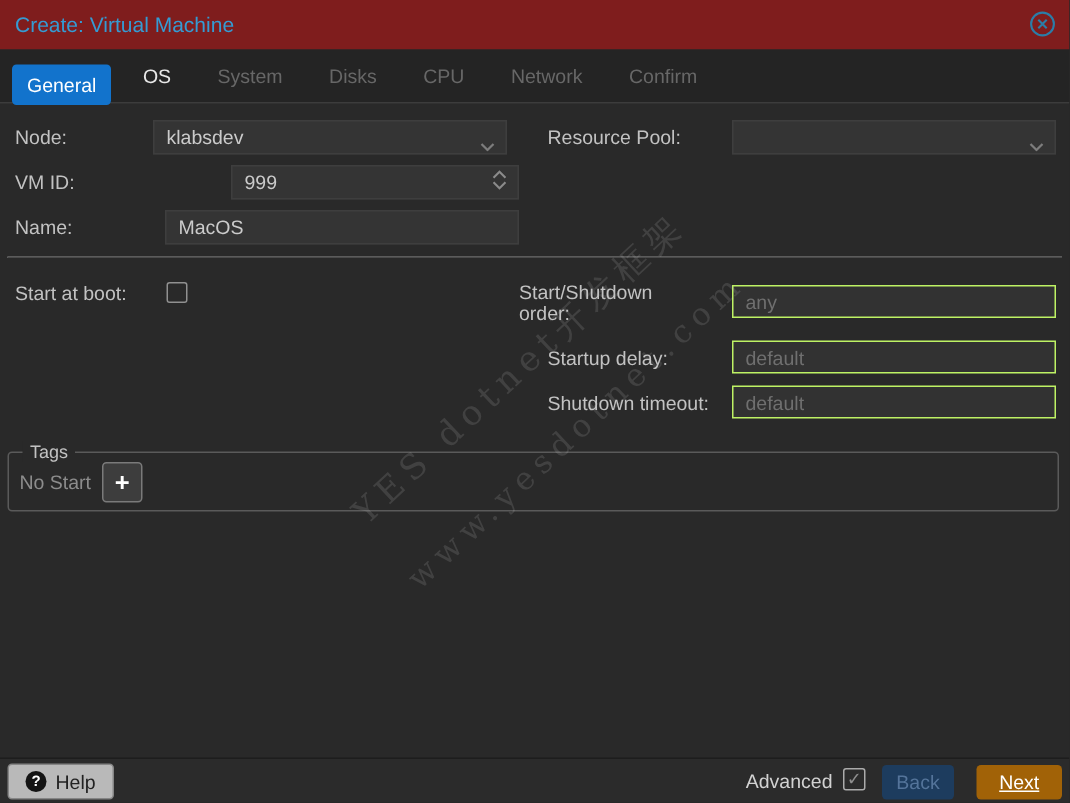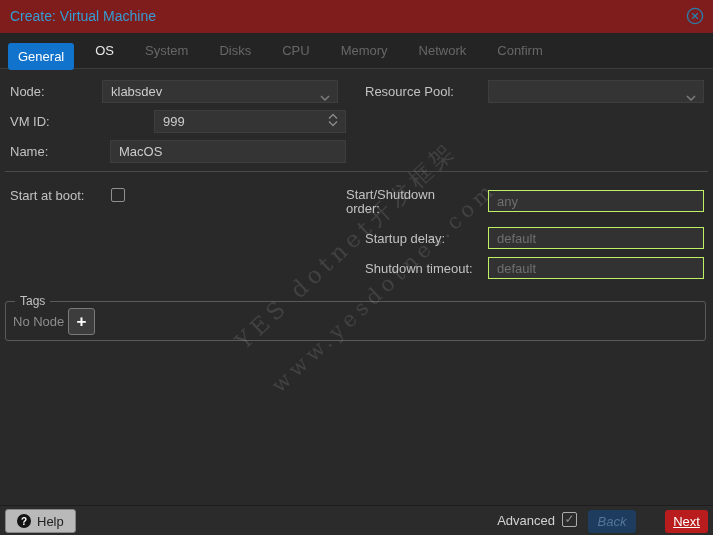--- a/index.html
+++ b/index.html
@@ -61,43 +61,42 @@
               border:1px solid #858585; border-radius:3px; display:flex; align-items:center; gap:6px;
               font-size:13px; color:#222222; cursor:pointer; }
   .q-icon { width:14px; height:14px; border-radius:50%; background:#141414; color:#ffffff;
             font-size:10px; font-weight:bold; display:flex; align-items:center; justify-content:center; }
   .adv-lbl { position:absolute; right:158px; top:7px; font-size:13px; color:#d2d2d2; }
   .adv-chk { position:absolute; right:136px; top:6px; width:15px; height:15px;
              border:1px solid #ababab; border-radius:2px; color:#8f8f8f; font-size:12px;
              line-height:13px; text-align:center; cursor:pointer; }
   .btn { position:absolute; top:4px; height:23px; border:none; border-radius:3px; font-size:13px;
          font-family:"Liberation Sans", sans-serif; }
-  .back-btn { right:77px; width:48px; background:#1d3c5e; color:#54749a;font-style:italic; }
-  .next-btn { right:5px; width:43px; background:#b91c1c; color:#ffffff; cursor:pointer;text-decoration:underline; }
+  .back-btn { right:77px; width:48px; background:#1d3c5e; color:#54749a; }
+  .next-btn { right:5px; width:57px; background:#a16207; color:#ffffff; cursor:pointer;text-decoration:underline; }
 </style>
 </head>
 <body>
 
 <div class="titlebar">
   <span class="title">Create: Virtual Machine</span>
   <span class="close-btn">
     <svg width="18" height="18" viewBox="0 0 18 18">
       <circle cx="9" cy="9" r="7.6" fill="none" stroke="#2b7da8" stroke-width="1.4"></circle>
       <path d="M6.2 6.2 L11.8 11.8 M11.8 6.2 L6.2 11.8" stroke="#2b7da8" stroke-width="1.4"></path>
     </svg>
   </span>
 </div>
 
 <div class="tabbar">
   <div class="tab active">General</div>
   <div class="tab enabled">OS</div>
   <div class="tab disabled">System</div>
   <div class="tab disabled">Disks</div>
   <div class="tab disabled">CPU</div>
-  <div class="tab disabled">Memory</div>
   <div class="tab disabled">Network</div>
   <div class="tab disabled">Confirm</div>
 </div>
 
 <div class="body">
 
   <span class="lbl" style="left:10px; top:14px;">Node:</span>
   <div class="fld combo" style="left:102px; top:10px; width:236px;">
     <span>klabsdev</span>
     <span class="chev">
@@ -142,21 +141,21 @@
   <input class="fld rfield" style="top: 120px;" type="text" placeholder="any">
 
   <span class="lbl" style="left:365px; top:161px;">Startup delay:</span>
   <input class="fld rfield" style="top: 157px;" type="text" placeholder="default">
 
   <span class="lbl" style="left:365px; top:191px;">Shutdown timeout:</span>
   <input class="fld rfield" style="top: 187px;" type="text" placeholder="default">
 
   <div class="tags-set">
     <span class="tags-legend">Tags</span>
-    <span class="no-tags">No Node</span>
+    <span class="no-tags">No Start</span>
     <div class="add-tag">
       <span>+</span>
     </div>
   </div>
 
   <div class="wm wm1">YES dotnet开发框架</div>
   <div class="wm wm2">www.yesdotnet.com</div>
 </div>
 
 <div class="footer">

